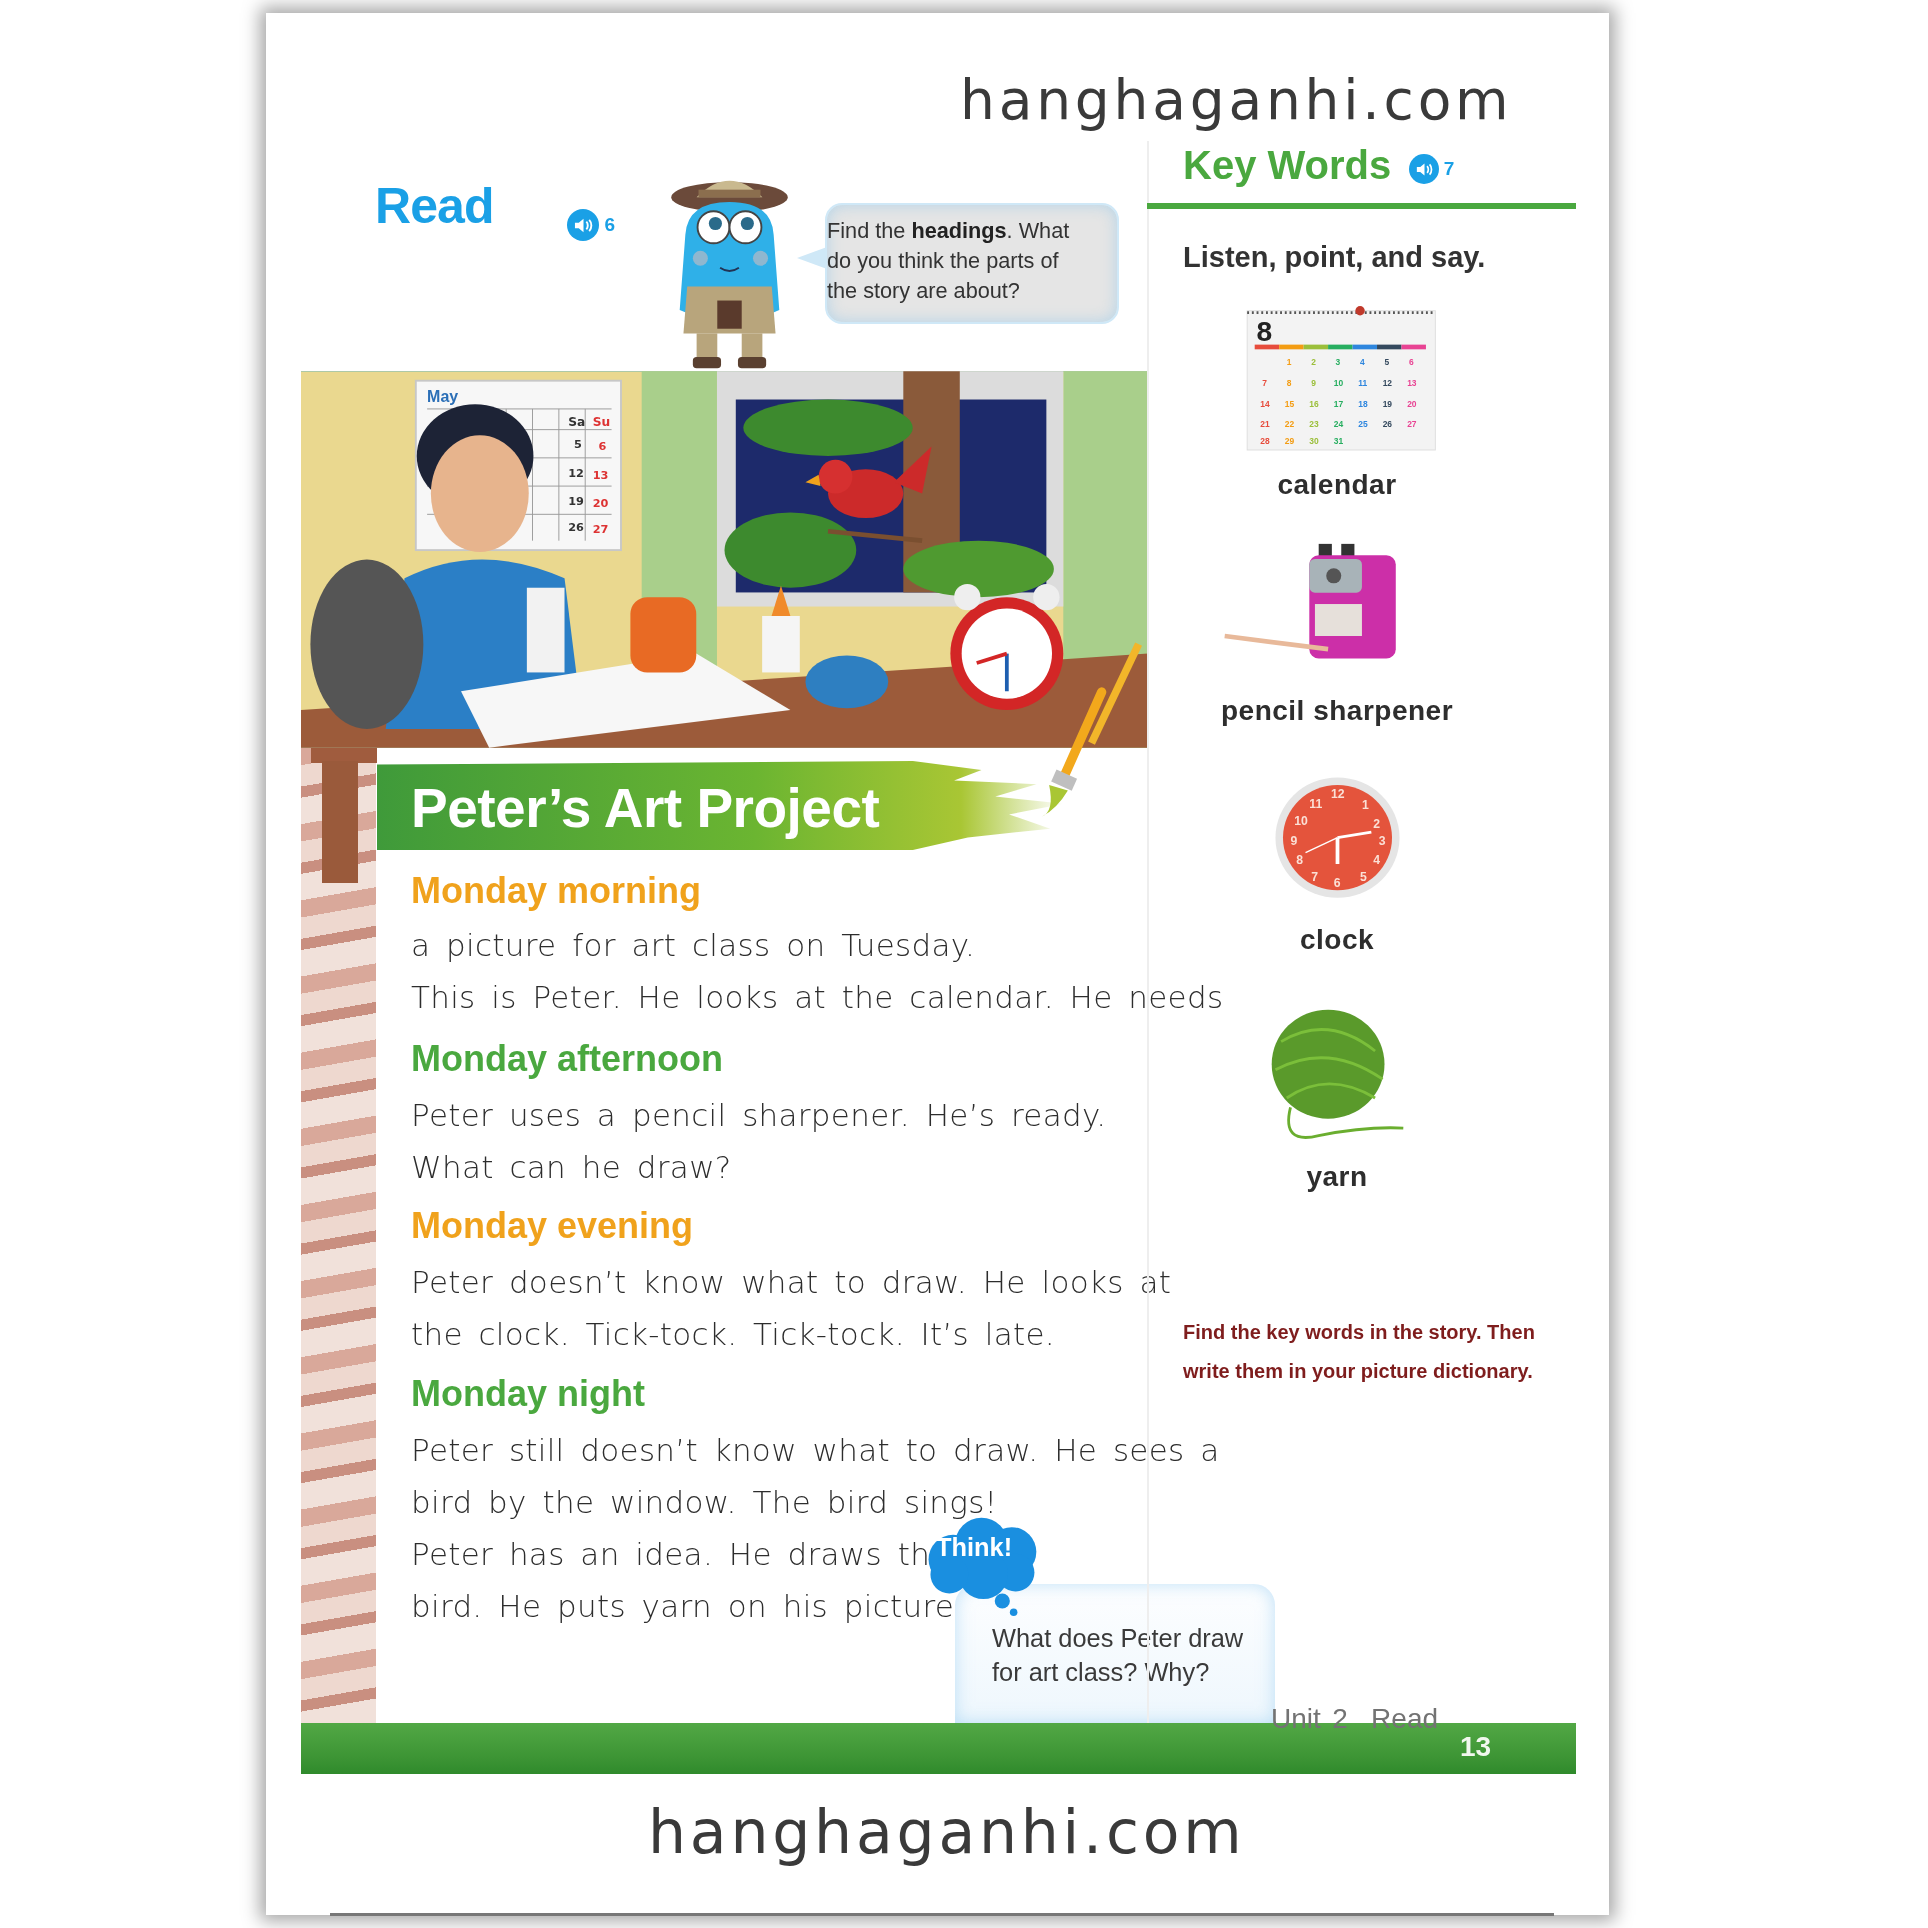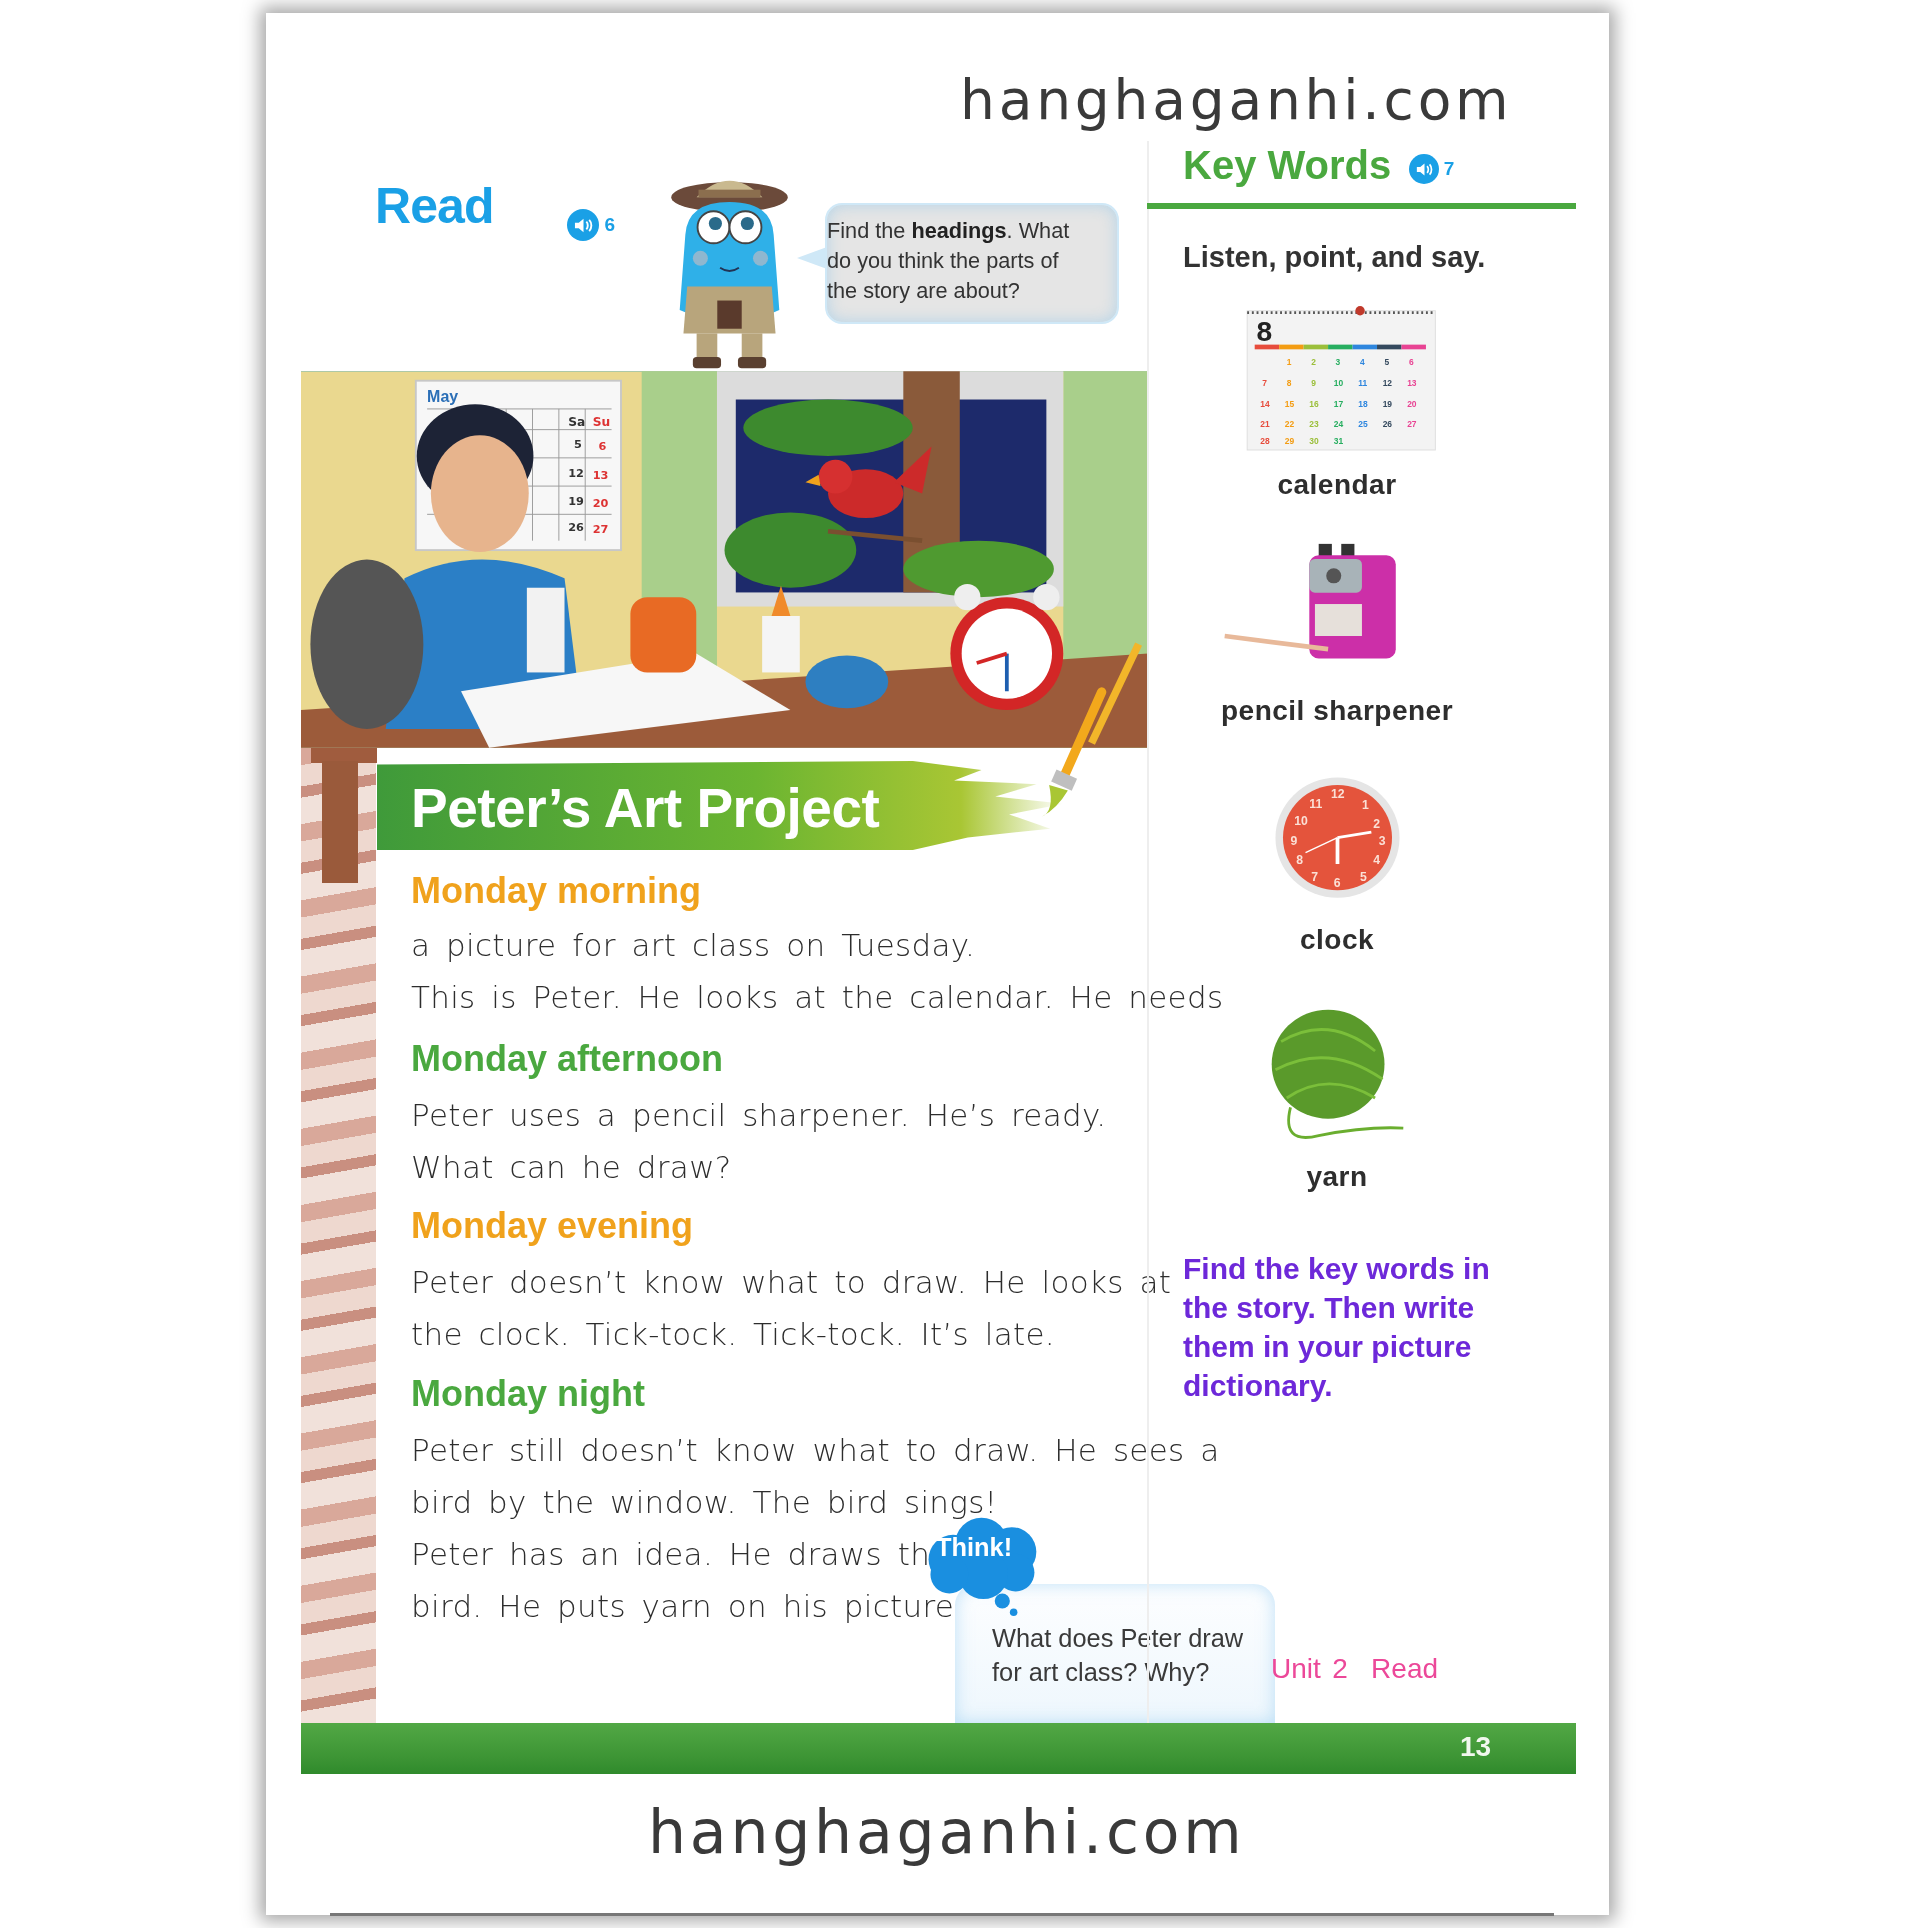--- a/index.html
+++ b/index.html
@@ -117,31 +117,31 @@
   .kw-instr {
     left:1183px; top:241px; font-size:29px; font-weight:700; color:#333;
     font-family:"Liberation Sans", sans-serif;
   }
   .kw-item { position:absolute; width:292px; left:1191px; text-align:center; }
   .kw-label {
     font-size:28px; font-weight:700; color:#2e2e2e;
     font-family:"Liberation Sans", sans-serif; letter-spacing:0.5px;
   }
   .kw-find {
-    left:1183px; top:1249px; width:358px; font-size:30px; line-height:39px;
-    font-weight:700; color:#6d28d9; font-family:"Liberation Sans", sans-serif;
+    left:1183px; top:1313px; width:358px; font-size:20px; line-height:39px;
+    font-weight:700; color:#7f1d1d; font-family:"Liberation Sans", sans-serif;
   }
 
   
   .footer-bar {
     left:301px; top:1723px; width:1275px; height:51px;
     background:linear-gradient(180deg,#52a845 0%,#3c9434 70%,#2f8a2c 100%);
   }
   .footer-text {
-    left:1271px; top:1653px; font-size:28px; color:#ec4899;
+    left:1271px; top:1703px; font-size:28px; color:#737373;
     font-family:"Liberation Sans", sans-serif; word-spacing:3.8px;
   }
   .footer-page { left:1460px; top:1731px; font-size:28px; font-weight:700; color:#f1f7ee;
     font-family:"Liberation Sans", sans-serif; }
   .page-bottom-rule { left:330px; top:1913px; width:1224px; height:2.8px; background:#777; }
 </style>
 </head>
 <body>
 
 <div class="sheet"></div>

